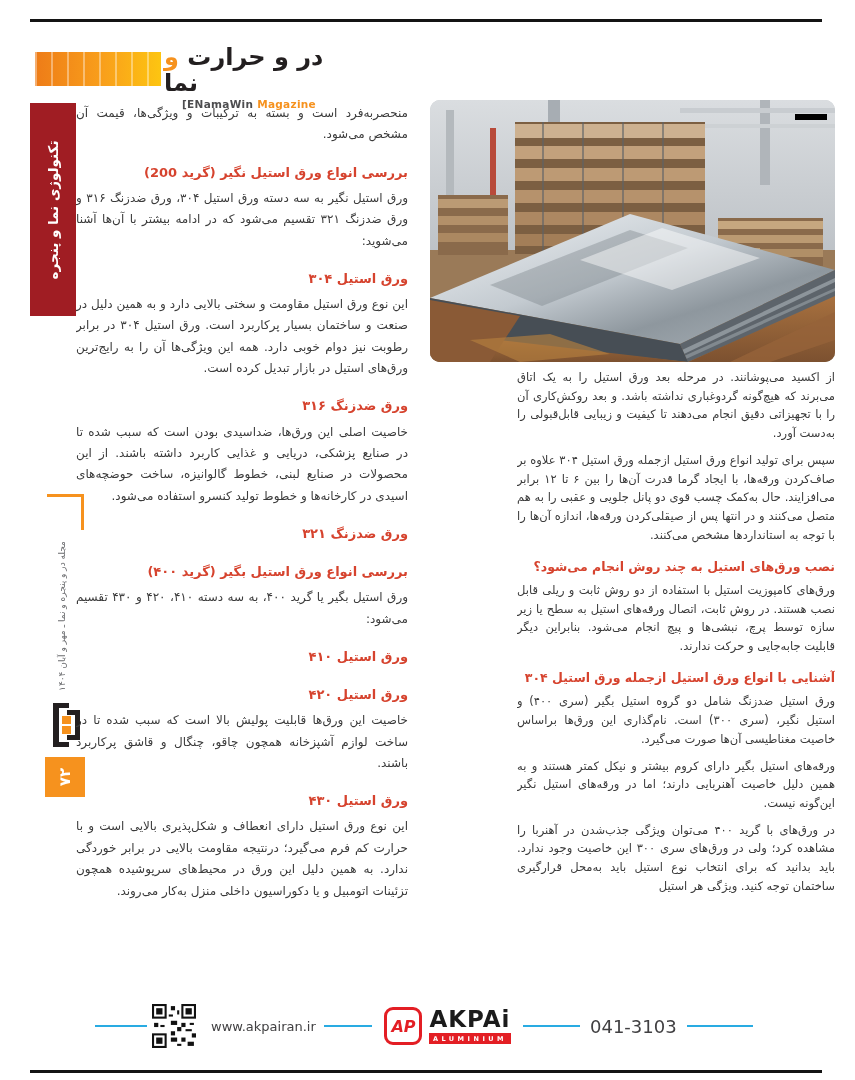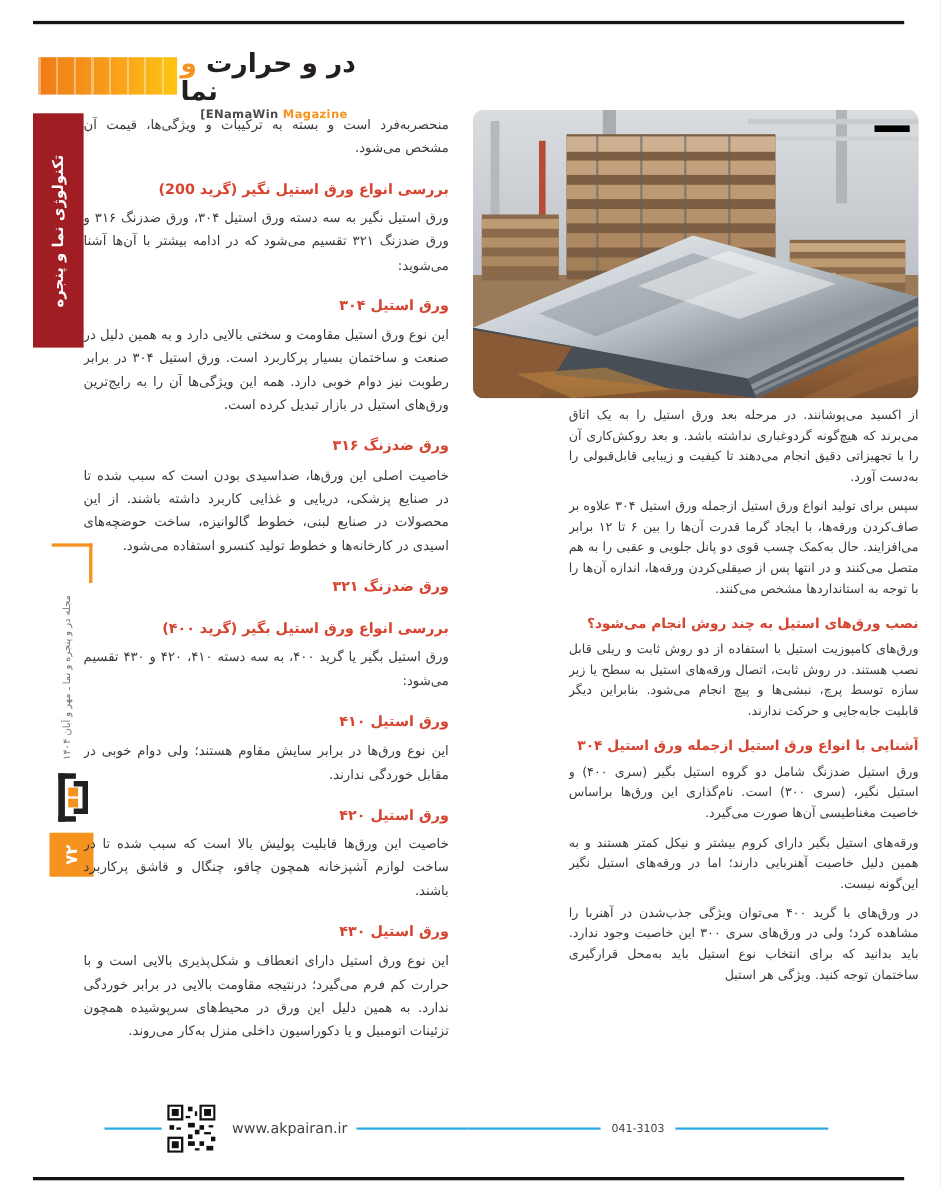--- a/index.html
+++ b/index.html
@@ -60,21 +60,21 @@
   .qr { width:44px; height:44px; margin:0 7px 0 5px; }
   .website { font-size:13px; color:#414042; margin:0 8px; white-space:nowrap; }
   .brand { display:flex; align-items:center; gap:7px; margin:0 12px; }
   .brand-icon { width:38px; height:38px; border:3px solid #e31e24; border-radius:9px; background:#ffffff;
     color:#e31e24; font-weight:bold; font-style:italic; font-size:16px;
     display:flex; align-items:center; justify-content:center; }
   .brand-text { display:flex; flex-direction:column; }
   .brand-name { font-size:23px; font-weight:bold; color:#1b1b1b; letter-spacing:1px; line-height:1; }
   .brand-bar { margin-top:2px; background:#e31e24; color:#ffffff; font-size:6.5px; font-weight:bold;
     letter-spacing:3.5px; text-align:center; padding:2px 0 1px; }
-  .phone { font-size:10px; color:#414042; margin:16px 10px; white-space:nowrap; }
+  .phone { font-size:18px; color:#414042; margin:16px 10px; white-space:nowrap; }
 </style>
 </head>
 <body>
 
 <div class="page">
 
   <div class="rule top"></div>
 
   <div class="logo-stripes"></div>
   <div class="logo-text">
@@ -173,21 +173,20 @@
     <h3>بررسی انواع ورق استیل نگیر (گرید 200)</h3>
     <p>ورق استیل نگیر به سه دسته ورق استیل ۳۰۴، ورق ضدزنگ ۳۱۶ و ورق ضدزنگ ۳۲۱ تقسیم می‌شود که در ادامه بیشتر با آن‌ها آشنا می‌شوید:</p>
     <h3>ورق استیل ۳۰۴</h3>
     <p>این نوع ورق استیل مقاومت و سختی بالایی دارد و به همین دلیل در صنعت و ساختمان بسیار پرکاربرد است. ورق استیل ۳۰۴ در برابر رطوبت نیز دوام خوبی دارد. همه این ویژگی‌ها آن را به رایج‌ترین ورق‌های استیل در بازار تبدیل کرده است.</p>
     <h3>ورق ضدزنگ ۳۱۶</h3>
     <p>خاصیت اصلی این ورق‌ها، ضداسیدی بودن است که سبب شده تا در صنایع پزشکی، دریایی و غذایی کاربرد داشته باشند. از این محصولات در صنایع لبنی، خطوط گالوانیزه، ساخت حوضچه‌های اسیدی در کارخانه‌ها و خطوط تولید کنسرو استفاده می‌شود.</p>
     <h3>ورق ضدزنگ ۳۲۱</h3>
     <h3>بررسی انواع ورق استیل بگیر (گرید ۴۰۰)</h3>
     <p>ورق استیل بگیر یا گرید ۴۰۰، به سه دسته ۴۱۰، ۴۲۰ و ۴۳۰ تقسیم می‌شود:</p>
     <h3>ورق استیل ۴۱۰</h3>
-    <p>این نوع ورق‌ها در برابر سایش مقاوم هستند؛ ولی دوام خوبی در مقابل خوردگی ندارند.</p>
     <h3>ورق استیل ۴۲۰</h3>
     <p>خاصیت این ورق‌ها قابلیت پولیش بالا است که سبب شده تا در ساخت لوازم آشپزخانه همچون چاقو، چنگال و قاشق پرکاربرد باشند.</p>
     <h3>ورق استیل ۴۳۰</h3>
     <p>این نوع ورق استیل دارای انعطاف و شکل‌پذیری بالایی است و با حرارت کم فرم می‌گیرد؛ درنتیجه مقاومت بالایی در برابر خوردگی ندارد. به همین دلیل این ورق در محیط‌های سرپوشیده همچون تزئینات اتومبیل و یا دکوراسیون داخلی منزل به‌کار می‌روند.</p>
   </div>
 
   <div class="col col-right">
     <p>از اکسید می‌پوشانند. در مرحله بعد ورق استیل را به یک اتاق می‌برند که هیچ‌گونه گردوغباری نداشته باشد. و بعد روکش‌کاری آن را با تجهیزاتی دقیق انجام می‌دهند تا کیفیت و زیبایی قابل‌قبولی را به‌دست آورد.</p>
     <p>سپس برای تولید انواع ورق استیل ازجمله ورق استیل ۳۰۴ علاوه بر صاف‌کردن ورقه‌ها، با ایجاد گرما قدرت آن‌ها را بین ۶ تا ۱۲ برابر می‌افزایند. حال به‌کمک چسب قوی دو پانل جلویی و عقبی را به هم متصل می‌کنند و در انتها پس از صیقلی‌کردن ورقه‌ها، اندازه آن‌ها را با توجه به استانداردها مشخص می‌کنند.</p>
     <h3>نصب ورق‌های استیل به چند روش انجام می‌شود؟</h3>
@@ -229,20 +228,27 @@
           <rect x="1" y="15" width="5" height="5"></rect>
       </g>
       <g fill="#111111">
         <rect x="2" y="2" width="3" height="3"></rect>
           <rect x="16" y="2" width="3" height="3"></rect>
           <rect x="2" y="16" width="3" height="3"></rect>
       </g>
     </svg>
     <span class="website">www.akpairan.ir</span>
     <div class="fline fl-b"></div>
+    <div class="brand">
+      <div class="brand-icon">AP</div>
+      <div class="brand-text">
+        <span class="brand-name">AKPAi</span>
+        <span class="brand-bar">ALUMINIUM</span>
+      </div>
+    </div>
     <div class="fline fl-c"></div>
     <span class="phone">041-3103</span>
     <div class="fline fl-d"></div>
   </div>
 
   <div class="rule bottom"></div>
 
 </div>
 
 </body></html>

